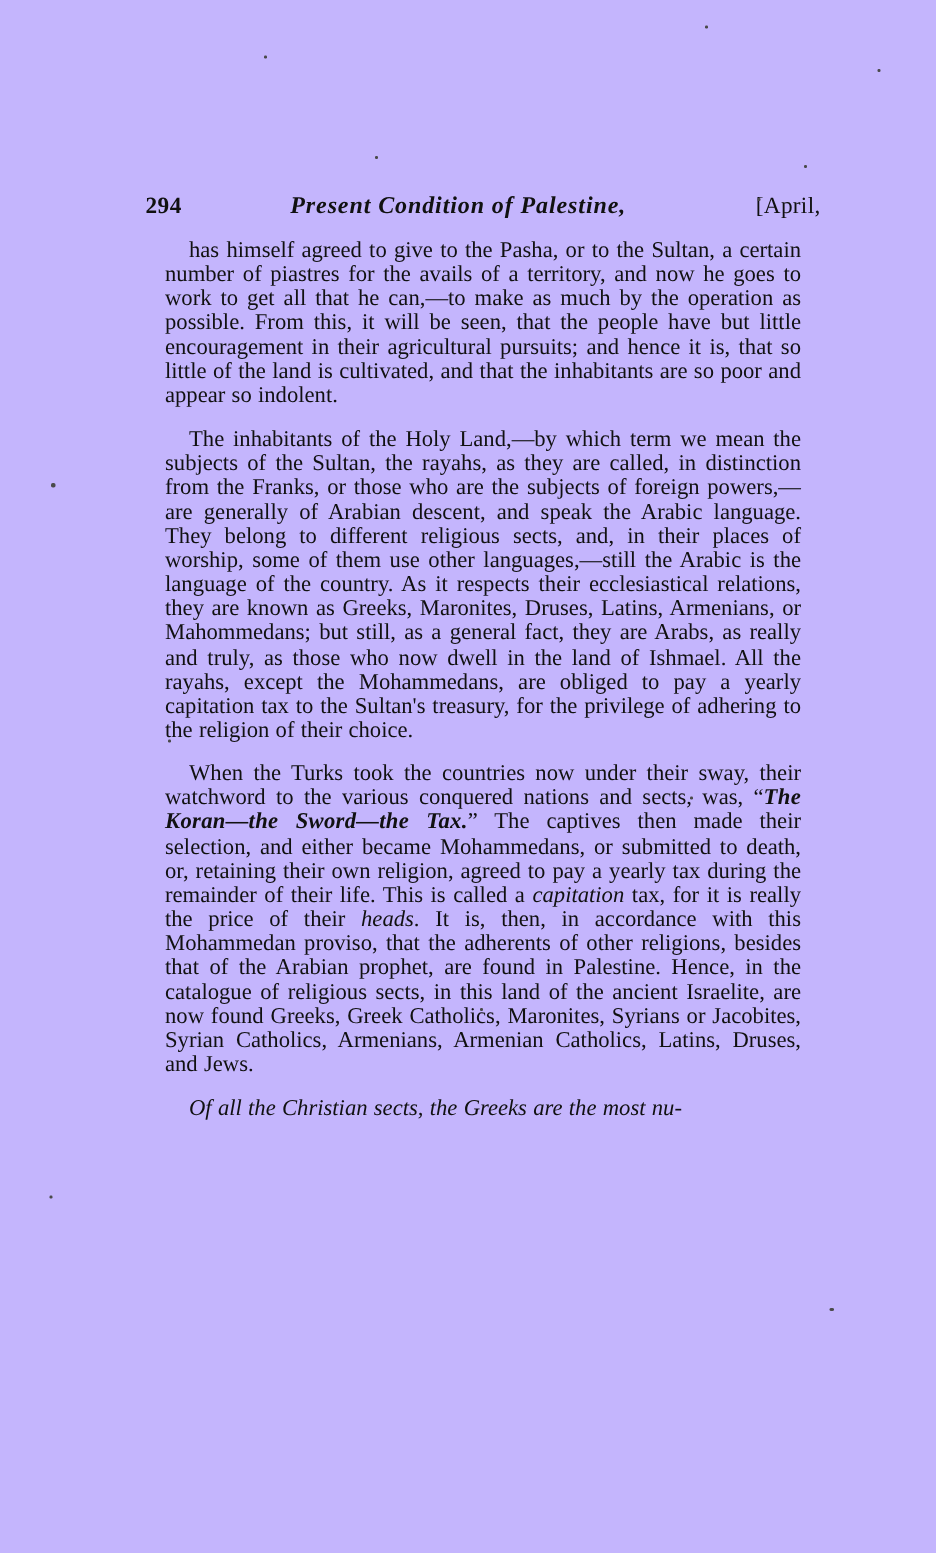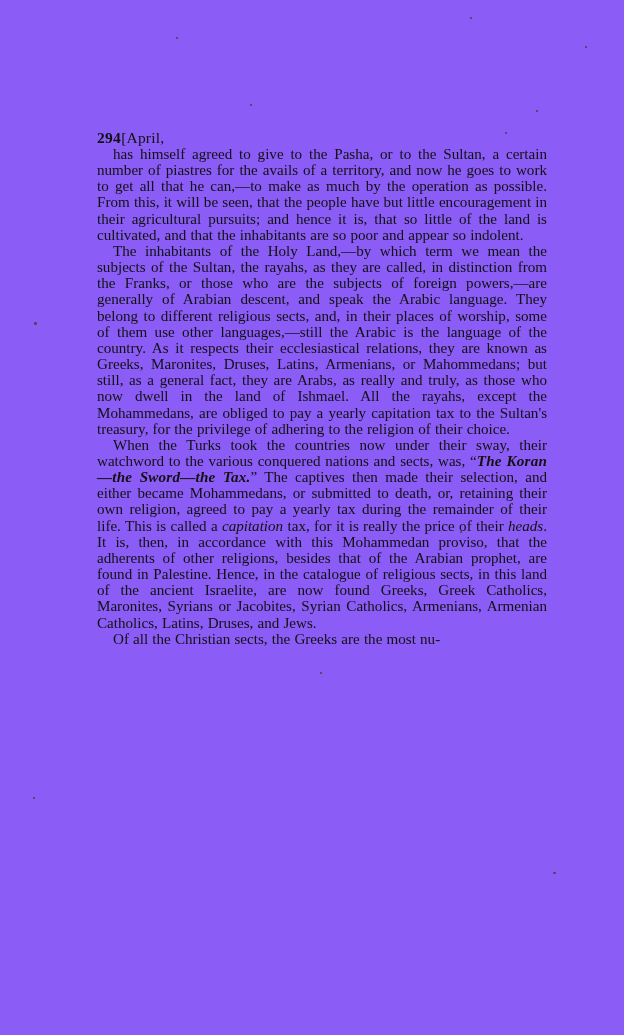--- a/index.html
+++ b/index.html
@@ -5,21 +5,21 @@
 <style>
   html, body {
     margin: 0;
     padding: 0;
     background: #ffffff;
   }
   .page {
     position: relative;
     width: 624px;
     height: 1035px;
-    background: #8b5cf6;
+    background: #c4b5fd;
     overflow: hidden;
     font-family: "Liberation Serif", "DejaVu Serif", serif;
     color: #111111;
   }
   
   .running-head {
     position: absolute;
     left: 97px;
     top: 108px;
     width: 450px;
@@ -55,26 +55,27 @@
     top: 146px;
     width: 450px;
     font-size: 15.1px;
     line-height: 16.15px;
     text-align: justify;
     text-justify: inter-word;
     -webkit-hyphens: none;
     hyphens: none;
   }
   .textblock p {
-    margin: 0;
+    margin: 13px;
     text-indent: 16px;
     word-spacing: 0.4px;
   }
   .textblock p.last-partial {
     text-align: left;
+    font-style: italic;
   }
   em {
     font-style: italic;
   }
   em.quoted {
     font-weight: bold;
     letter-spacing: 0.2px;
   }
   
   .speck {
@@ -84,20 +85,21 @@
     pointer-events: none;
   }
 </style>
 </head>
 <body>
 
 <div class="page">
 
   <div class="running-head">
     <span class="folio">294</span>
+    <span class="head-title">Present Condition of Palestine,</span>
     <span class="head-issue">[April,</span>
   </div>
 
   <div class="textblock" id="textblock">
       <p>has himself agreed to give to the Pasha, or to the Sultan, a certain number of piastres for the avails of a territory, and now he goes to work to get all that he can,—to make as much by the operation as possible.  From this, it will be seen, that the people have but little encouragement in their agricultural pursuits; and hence it is, that so little of the land is cultivated, and that the inhabitants are so poor and appear so indolent.</p>
       <p>The inhabitants of the Holy Land,—by which term we mean the subjects of the Sultan, the rayahs, as they are called, in distinction from the Franks, or those who are the subjects of foreign powers,—are generally of Arabian descent, and speak the Arabic language.  They belong to different religious sects, and, in their places of worship, some of them use other languages,—still the Arabic is the language of the country.  As it respects their ecclesiastical relations, they are known as Greeks, Maronites, Druses, Latins, Armenians, or Mahommedans; but still, as a general fact, they are Arabs, as really and truly, as those who now dwell in the land of Ishmael.  All the rayahs, except the Mohammedans, are obliged to pay a yearly capitation tax to the Sultan's treasury, for the privilege of adhering to the religion of their choice.</p>
       <p>When the Turks took the countries now under their sway, their watchword to the various conquered nations and sects, was, “<em class="quoted">The Koran—the Sword—the Tax.</em>”  The captives then made their selection, and either became Mohammedans, or submitted to death, or, retaining their own religion, agreed to pay a yearly tax during the remainder of their life.  This is called a <em>capitation</em> tax, for it is really the price of their <em>heads</em>.  It is, then, in accordance with this Mohammedan proviso, that the adherents of other religions, besides that of the Arabian prophet, are found in Palestine.  Hence, in the catalogue of religious sects, in this land of the ancient Israelite, are now found Greeks, Greek Catholics, Maronites, Syrians or Jacobites, Syrian Catholics, Armenians, Armenian Catholics, Latins, Druses, and Jews.</p>
       <p class="last-partial">Of all the Christian sects, the Greeks are the most nu-</p>
     </div>
 

